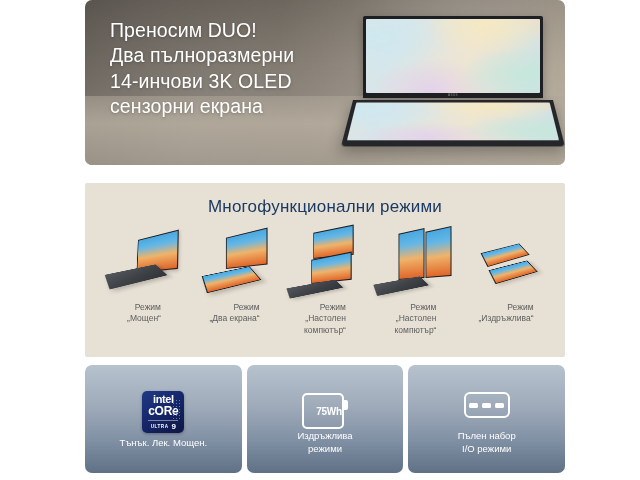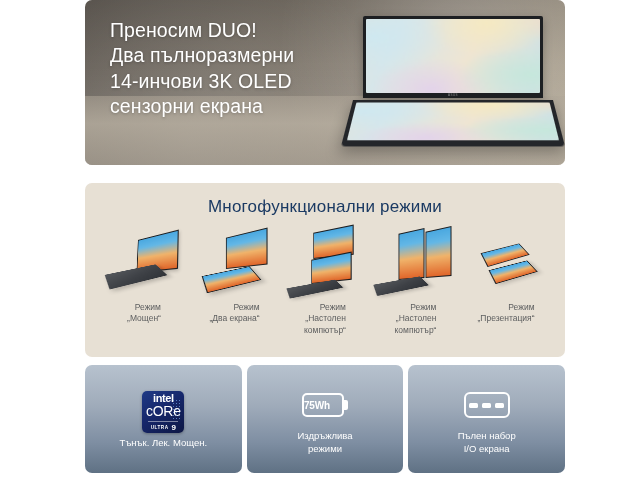--- a/index.html
+++ b/index.html
@@ -65,21 +65,21 @@
     filter: blur(1px);
   }
   .lp-logo {
     position: absolute; left: 50%; transform: translateX(-50%);
     bottom: 1px; font-size: 3px; color: #8c8c8c; letter-spacing: .4px;
   }
 
   
   .modes {
     position: absolute; left: 85px; top: 183px; width: 480px; height: 174px;
-    background: #e7e0d4; border-radius: 7px; overflow: hidden;
+    background: #e7e0d4; border-radius: 2px; overflow: hidden;
   }
   .modes-title {
     text-align: center; color: #1b3a63; font-size: 17px;
     padding-top: 14px; letter-spacing: .2px; font-weight: 400;
   }
   .modes-row {
     display: flex; justify-content: space-between;
     padding: 10px 14px 0 14px;
   }
   .mode { width: 90px; display: flex; flex-direction: column; align-items: center; }
@@ -156,34 +156,34 @@
   .card-label .ln { display: block; }
 
   
   .intel {
     width: 42px; height: 42px; border-radius: 5px;
     background: linear-gradient(145deg, #1f3a86 0%, #16276b 45%, #0d1744 100%);
     position: relative; box-shadow: 0 1px 3px rgba(0,0,0,.3);
     display: flex; flex-direction: column; align-items: center; justify-content: center;
   }
   .intel-w1 { color:#fff; font-size: 11px; font-weight: 700; letter-spacing:-.4px; line-height:1; margin-top:1px; }
-  .intel-w2 { color:#fff; font-size: 14px; font-weight: 400; letter-spacing:-.3px; line-height:1.05; }
+  .intel-w2 { color:#fff; font-size: 12px; font-weight: 700; letter-spacing:-.3px; line-height:1.05; }
   .intel-rule { width: 30px; height: 1px; background: rgba(255,255,255,.45); margin: 2.5px 0 2px; }
   .intel-b { display: flex; align-items: center; gap: 3px; }
   .intel-ultra { color:#fff; font-size: 4.6px; font-weight: 700; letter-spacing: .5px; }
   .intel-9 { color:#fff; font-size: 8px; font-weight: 700; line-height:1; }
   .intel-dots { position:absolute; right:4px; top:8px; width:8px; height:22px;
     background-image: radial-gradient(circle, rgba(120,170,235,.85) 40%, transparent 42%);
     background-size: 3px 3px; opacity:.8; }
 
   
   .batt { position: relative; width: 46px; height: 24px; }
   .batt-body {
-    width: 42px; height: 24px; border: 2px solid #fff; border-radius: 5px;
-    display:flex; align-items:center; justify-content:flex-start;
+    width: 42px; height: 36px; border: 2px solid #fff; border-radius: 5px;
+    display:flex; align-items:center; justify-content:flex-end;
   }
   .batt-cap { position:absolute; right:0; top:7px; width:4px; height:10px;
     background:#fff; border-radius: 0 2px 2px 0; }
   .batt-txt { font-size: 10px; font-weight: 700; color:#fff; letter-spacing:-.2px; }
 
   
   .io { width: 46px; height: 26px; border: 2px solid #fff; border-radius: 6px;
     display:flex; align-items:center; justify-content:center; gap: 4px; }
   .io-slot { width: 9px; height: 5px; background:#fff; border-radius: 1.5px; }
 </style>
@@ -267,21 +267,21 @@
         </div>
       </div>
 
       <div class="mode">
         <div class="mode-art">
           <div class="panel m5-a"></div>
           <div class="panel m5-b"></div>
         </div>
         <div class="mode-label">
           <span class="ln">Режим</span>
-          <span class="ln">„Презентация“</span>
+          <span class="ln">„Издръжлива“</span>
         </div>
       </div>
 
     </div>
   </section>
 
   <section class="cards">
 
     <div class="card">
       <div class="card-icon">
@@ -319,19 +319,19 @@
     <div class="card">
       <div class="card-icon">
         <div class="io">
           <span class="io-slot"></span>
           <span class="io-slot"></span>
           <span class="io-slot"></span>
         </div>
       </div>
       <div class="card-label">
         <span class="ln">Пълен набор</span>
-        <span class="ln">I/O екрана</span>
+        <span class="ln">I/O режими</span>
       </div>
     </div>
 
   </section>
 
 </div>
 
 </body></html>

